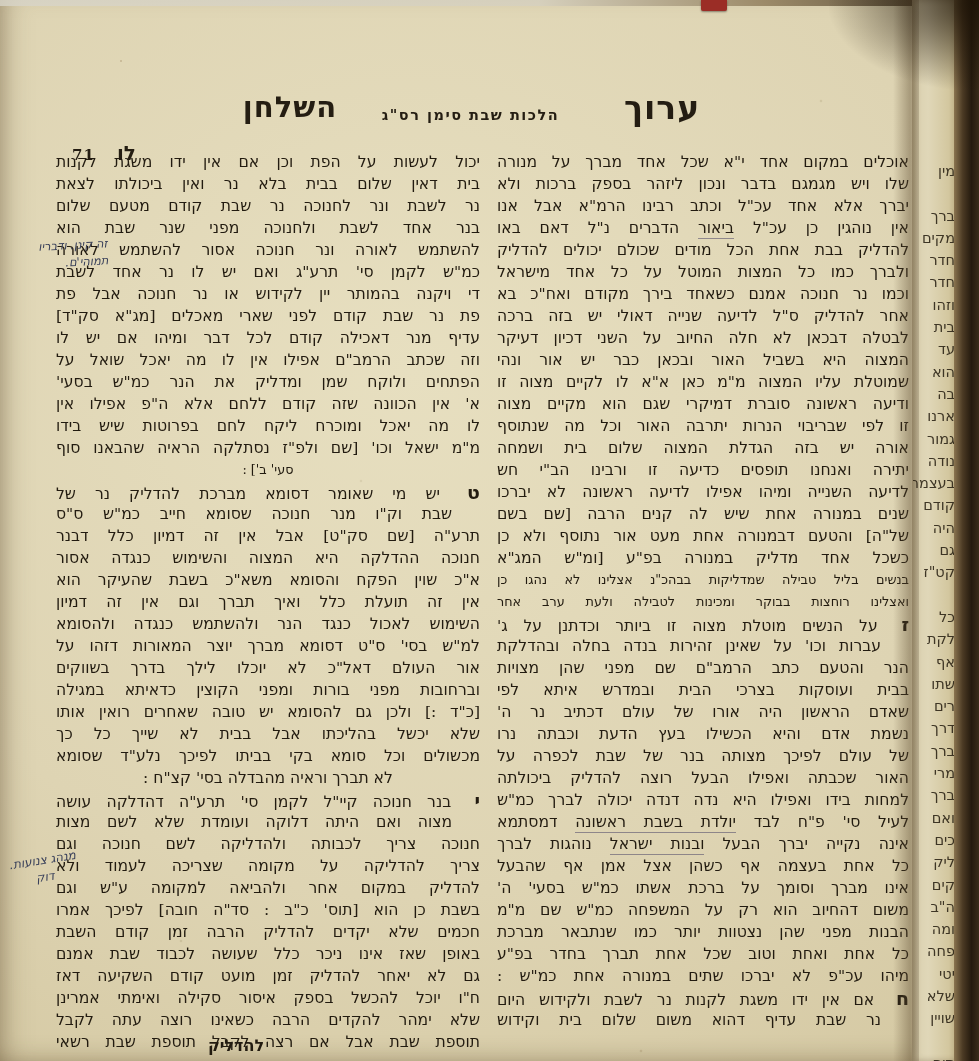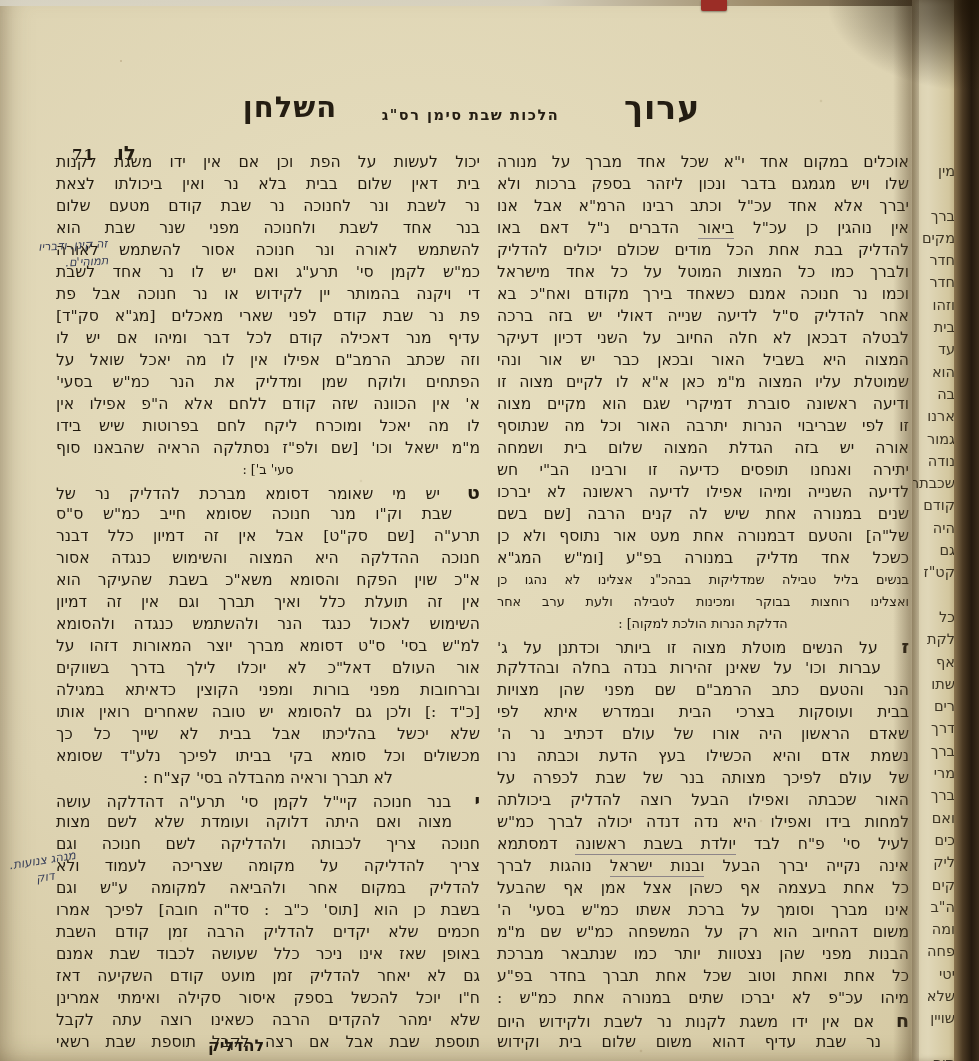--- a/index.html
+++ b/index.html
@@ -96,21 +96,20 @@
       <div class="line">ודיעה ראשונה סוברת דמיקרי שגם הוא מקיים מצוה</div>
       <div class="line">זו לפי שבריבוי הנרות יתרבה האור וכל מה שנתוסף</div>
       <div class="line">אורה יש בזה הגדלת המצוה שלום בית ושמחה</div>
       <div class="line">יתירה ואנחנו תופסים כדיעה זו ורבינו הב"י חש</div>
       <div class="line">לדיעה השנייה ומיהו אפילו לדיעה ראשונה לא יברכו</div>
       <div class="line">שנים במנורה אחת שיש לה קנים הרבה [שם בשם</div>
       <div class="line">של"ה] והטעם דבמנורה אחת מעט אור נתוסף ולא כן</div>
       <div class="line">כשכל אחד מדליק במנורה בפ"ע [ומ"ש המג"א</div>
       <div class="line small">בנשים בליל טבילה שמדליקות בבהכ"נ אצלינו לא נהגו כן</div>
       <div class="line small">ואצלינו רוחצות בבוקר ומכינות לטבילה ולעת ערב אחר</div>
-      <div class="line small center">הדלקת הנרות הולכת למקוה] :</div>
       <div class="line lead"><span class="lead-letter">ז</span> על הנשים מוטלת מצוה זו ביותר וכדתנן על ג'</div>
       <div class="line indent">עברות וכו' על שאינן זהירות בנדה בחלה ובהדלקת</div>
       <div class="line">הנר והטעם כתב הרמב"ם שם מפני שהן מצויות</div>
       <div class="line">בבית ועוסקות בצרכי הבית ובמדרש איתא לפי</div>
       <div class="line">שאדם הראשון היה אורו של עולם דכתיב נר ה'</div>
       <div class="line">נשמת אדם והיא הכשילו בעץ הדעת וכבתה נרו</div>
       <div class="line">של עולם לפיכך מצותה בנר של שבת לכפרה על</div>
       <div class="line">האור שכבתה ואפילו הבעל רוצה להדליק ביכולתה</div>
       <div class="line">למחות בידו ואפילו היא נדה דנדה יכולה לברך כמ"ש</div>
       <div class="line">לעיל סי' פ"ח לבד <span class="pen-underline">יולדת בשבת ראשונה</span> דמסתמא</div>
@@ -188,21 +187,21 @@
       <div class="efrag">חדר</div>
       <div class="efrag">חדר</div>
       <div class="efrag">וזהו</div>
       <div class="efrag">בית</div>
       <div class="efrag">עד</div>
       <div class="efrag">הוא</div>
       <div class="efrag">בה</div>
       <div class="efrag">ארנו</div>
       <div class="efrag">גמור</div>
       <div class="efrag">נודה</div>
-      <div class="efrag">שכבתה</div>
+      <div class="efrag">בעצמה</div>
       <div class="efrag">קודם</div>
       <div class="efrag">היה</div>
       <div class="efrag">גם</div>
       <div class="efrag">קט"ז</div>
       <div class="efrag"></div>
       <div class="efrag">כל</div>
       <div class="efrag">לקת</div>
       <div class="efrag">אף</div>
       <div class="efrag">שתו</div>
       <div class="efrag">רים</div>

